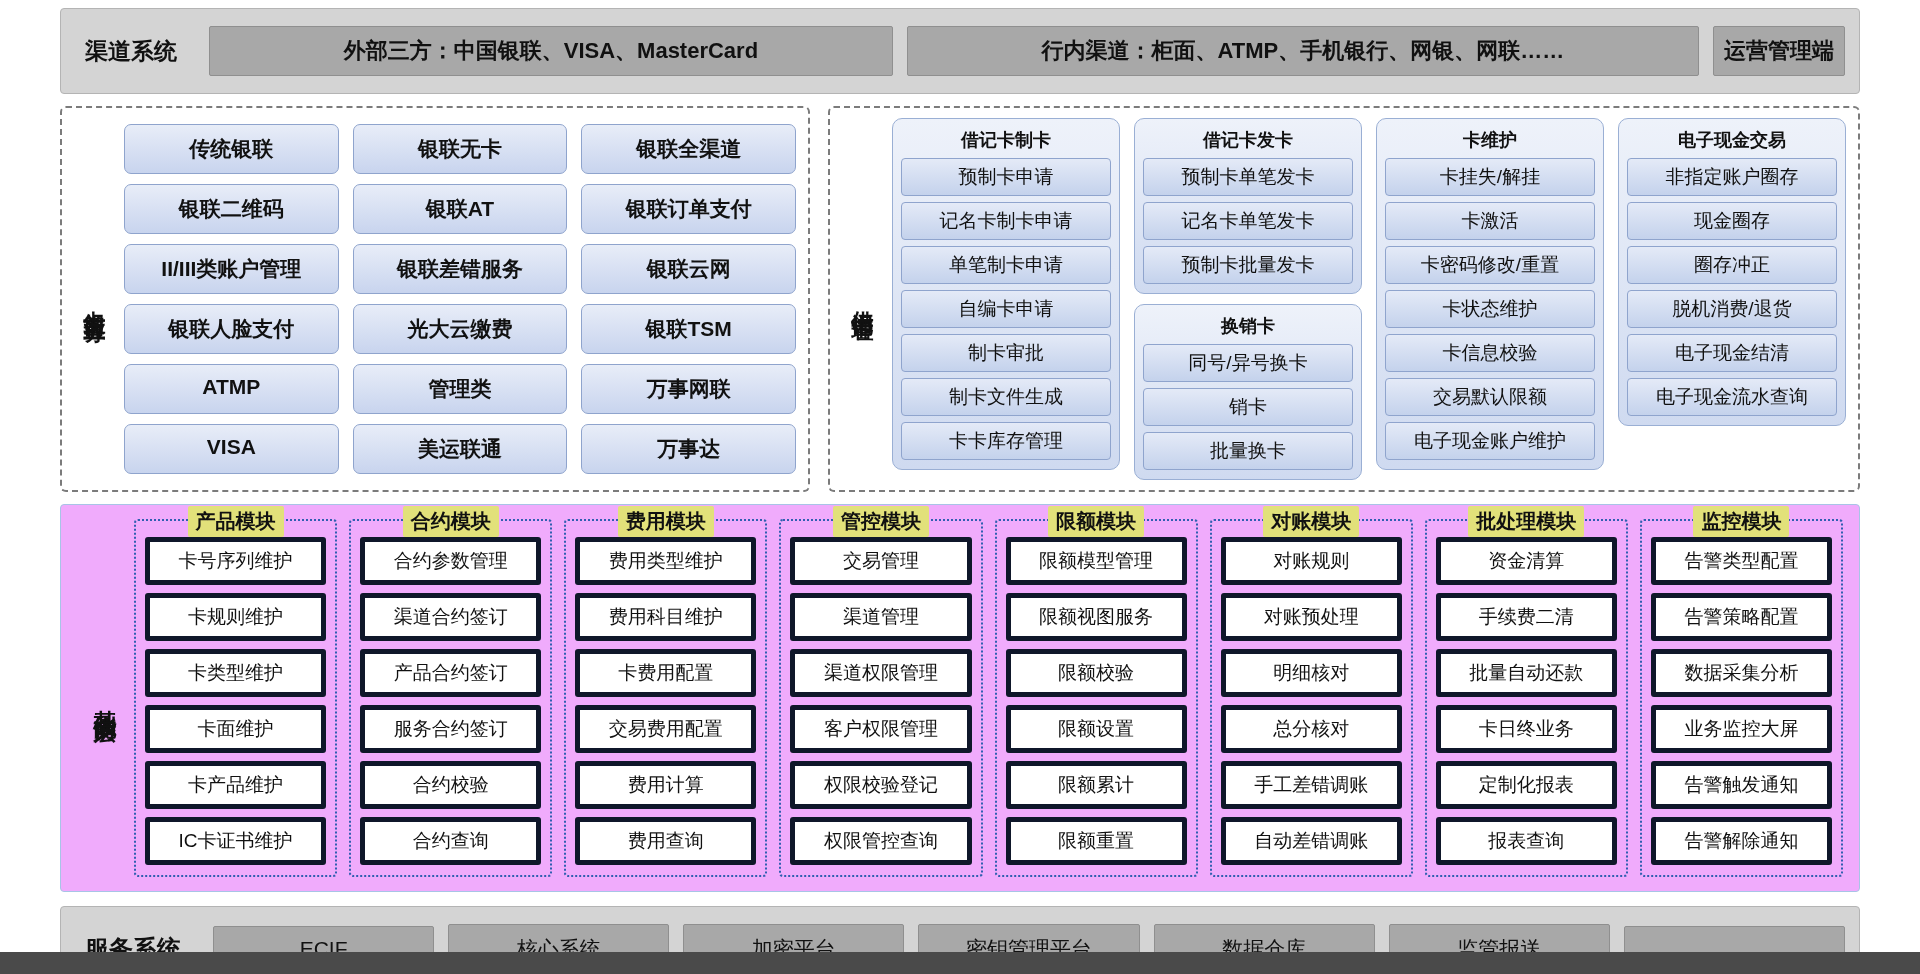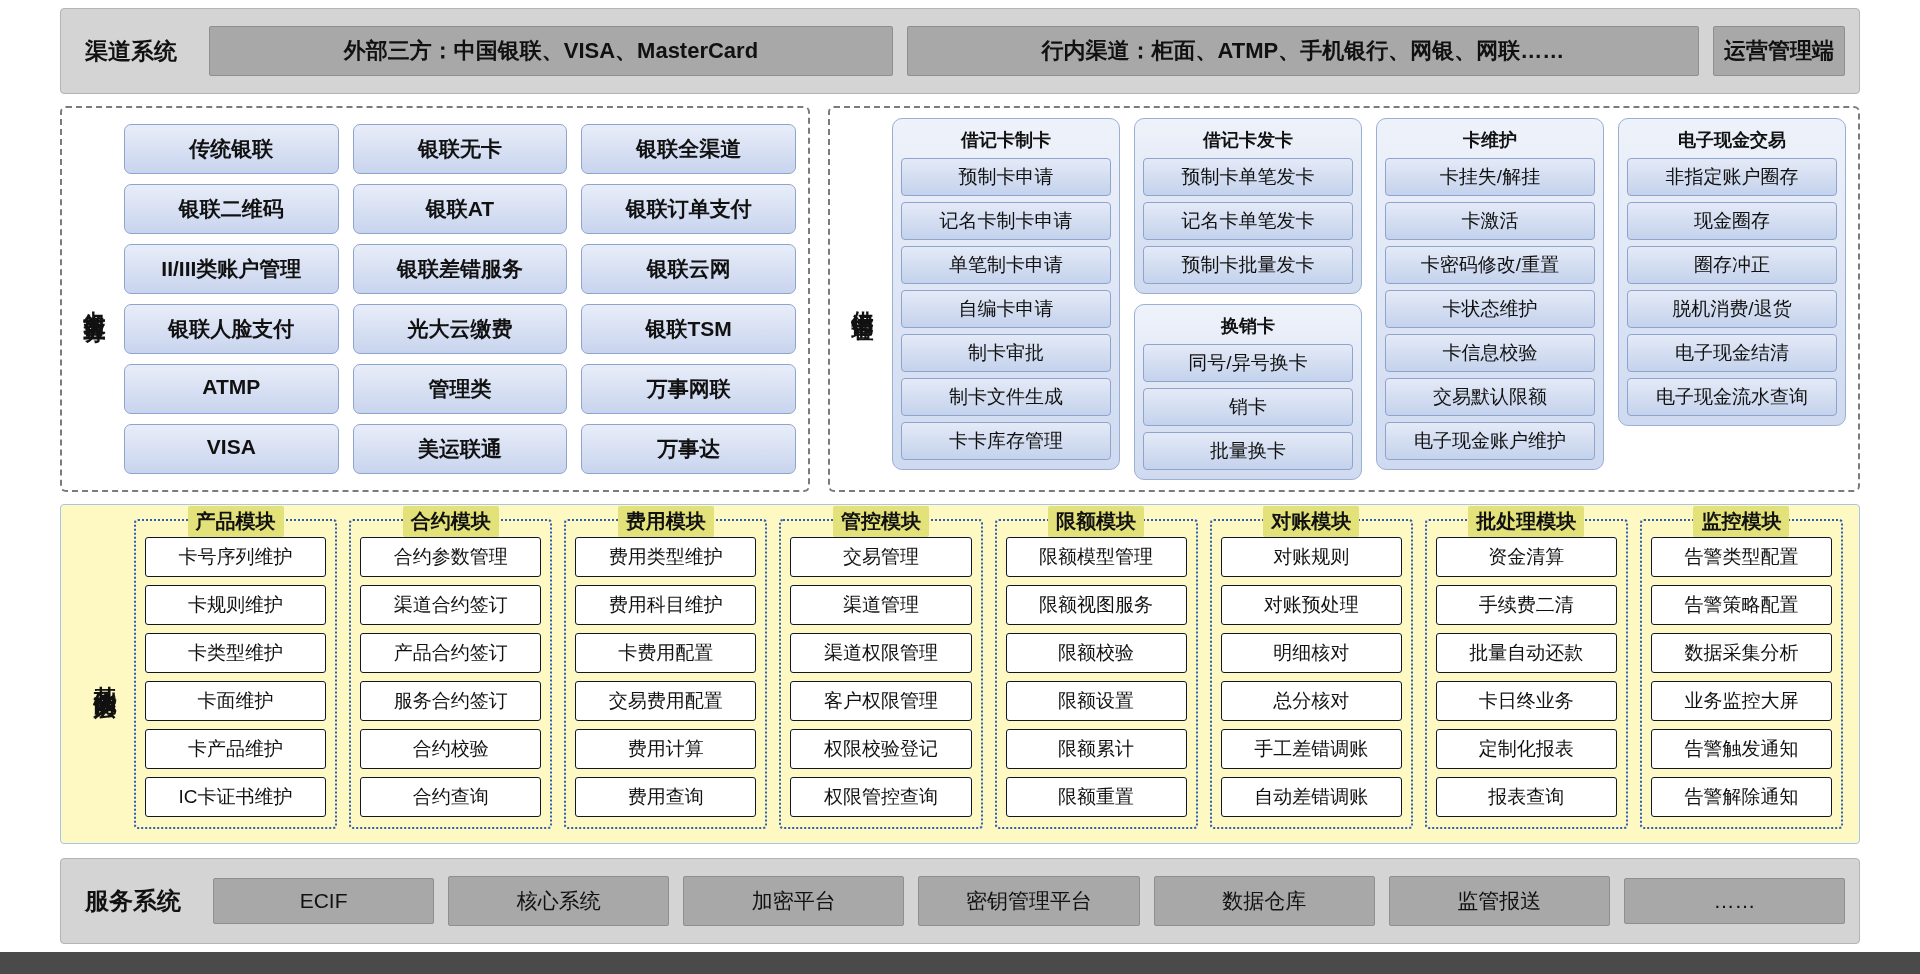--- a/index.html
+++ b/index.html
@@ -160,21 +160,21 @@
     padding: 5px 2px;
     margin-bottom: 6px;
     white-space: nowrap;
     overflow: hidden;
   }
   .item:last-child { margin-bottom: 0; }
 
   
   .cap-layer {
     margin-top: 12px;
-    background: #fef9c3;
+    background: #f0abfc;
     border: 1px solid #a8c4e6;
     border-radius: 4px;
     display: flex;
     align-items: stretch;
     padding: 14px 16px 14px 17px;
     box-sizing: border-box;
   }
   .cap-label {
     flex: 0 0 56px;
     display: flex;
@@ -210,21 +210,21 @@
     background: #e2e17a;
     color: #111;
     font-size: 20px;
     font-weight: bold;
     padding: 2px 8px;
     white-space: nowrap;
     border-radius: 2px;
   }
   .cap-item {
     background: #ffffff;
-    border: 1px solid #0f172a;
+    border: 5px solid #0f172a;
     border-radius: 3px;
     text-align: center;
     font-size: 19px;
     color: #111;
     padding: 6px 2px;
     margin-bottom: 8px;
     white-space: nowrap;
     overflow: hidden;
   }
   .cap-item:last-child { margin-bottom: 0; }

